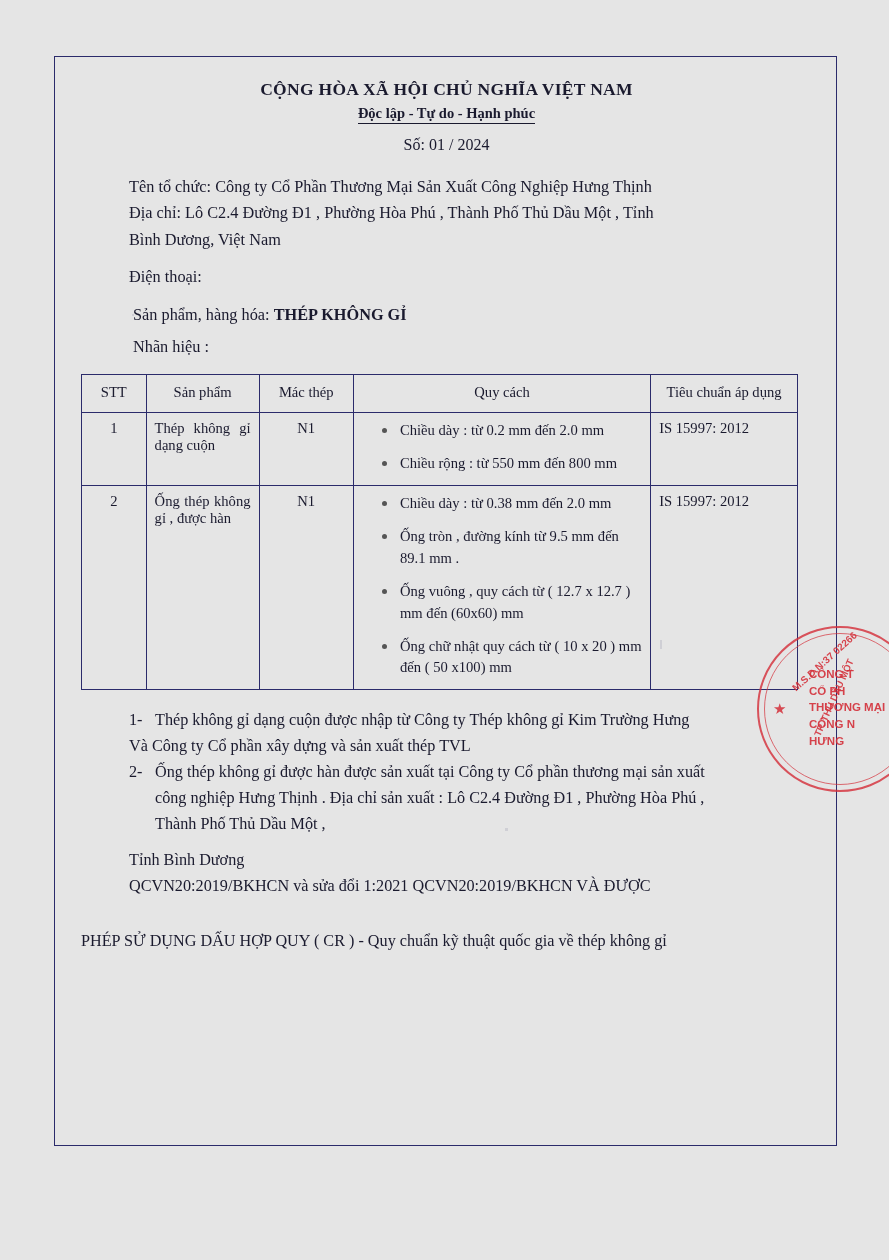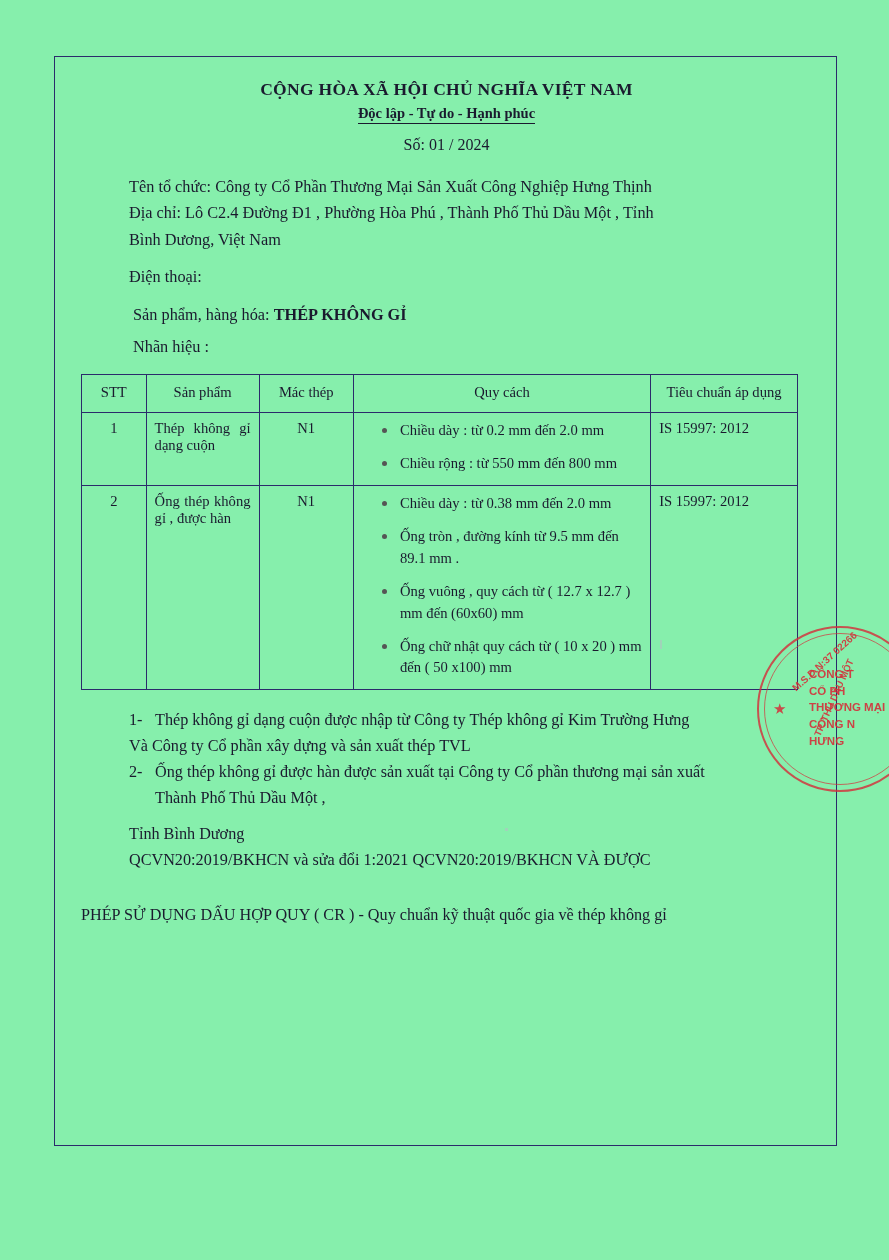--- a/index.html
+++ b/index.html
@@ -13,21 +13,21 @@
     font-family: "Liberation Serif", serif;
     color: #1a1a2e;
     position: relative;
     overflow: hidden;
   }
   .page {
     position: absolute;
     left: 0; top: 0;
     width: 889px;
     height: 1260px;
-    background: #86efac;
+    background: #e5e5e5;
   }
   
   .doc-frame {
     position: absolute;
     left: 54px;
     top: 56px;
     width: 783px;
     height: 1090px;
     border: 1.5px solid #2b2b6b;
     box-sizing: border-box;
@@ -305,20 +305,21 @@
       <div class="notes">
         <div class="note-row">
           <span class="note-num">1-</span>
           <span class="note-txt">Thép không gỉ dạng cuộn được nhập từ Công ty Thép không gỉ Kim Trường Hưng</span>
         </div>
         <div class="tail-line">Và Công ty Cổ phần xây dựng và sản xuất thép TVL</div>
         <div class="note-row">
           <span class="note-num">2-</span>
           <span class="note-txt">Ống thép không gỉ được hàn được sản xuất tại Công ty Cổ phần thương mại sản xuất</span>
         </div>
+        <div class="note-cont">công nghiệp Hưng Thịnh . Địa chỉ sản xuất : Lô C2.4 Đường Đ1 , Phường Hòa Phú ,</div>
         <div class="note-cont">Thành Phố Thủ Dầu Một ,</div>
       </div>
 
       <div class="notes tail">
         <div class="tail-line">Tỉnh Bình Dương</div>
         <div class="qcvn">QCVN20:2019/BKHCN và sửa đổi 1:2021  QCVN20:2019/BKHCN VÀ ĐƯỢC</div>
         <div class="qcvn2">PHÉP SỬ DỤNG DẤU HỢP QUY ( CR ) -  Quy chuẩn kỹ thuật quốc gia về thép không gỉ</div>
       </div>
 
     </div>

